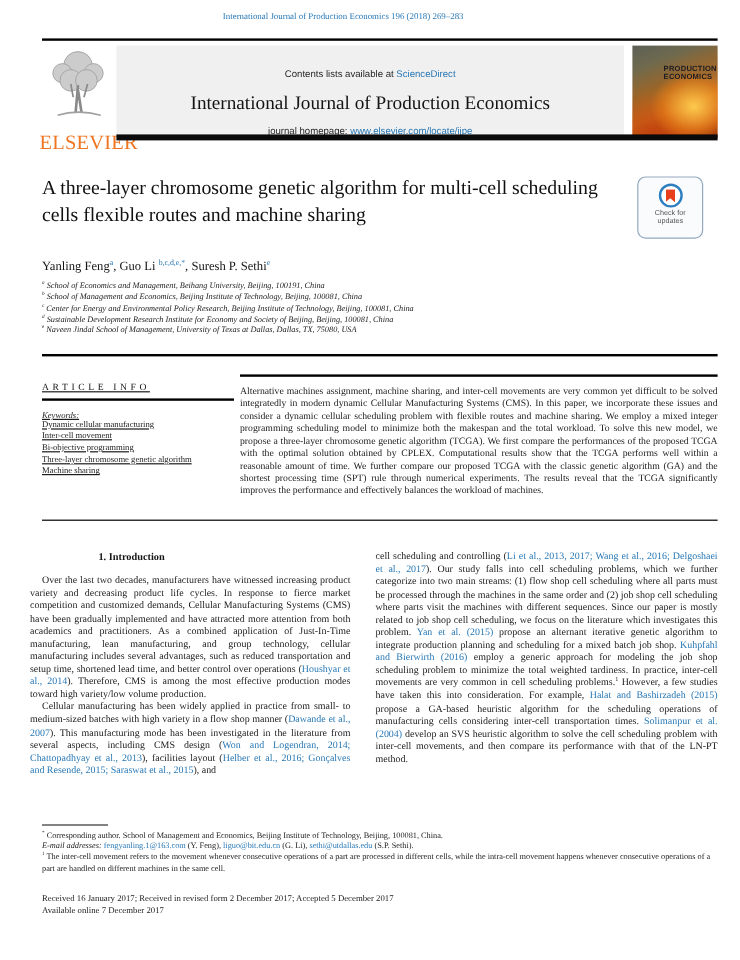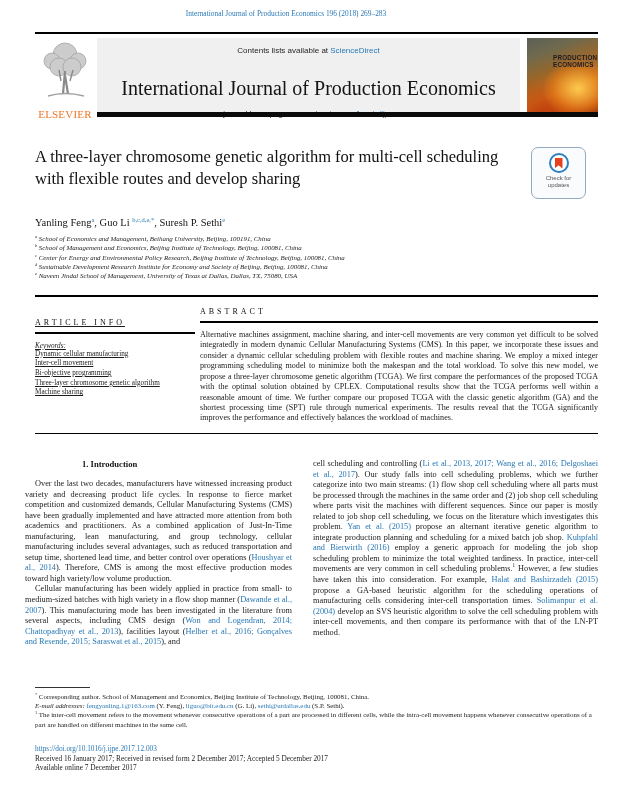--- a/index.html
+++ b/index.html
@@ -11,26 +11,26 @@
   .sup { vertical-align:super; font-size:0.62em; line-height:0; }
   .i { font-style:italic; }
   .sans { font-family:"Liberation Sans", sans-serif; }
 
   .running-head { top:9px; left:0; width:572px; text-align:center;
                   font-size:7.4px; color:#2878b5; }
   .rule { background:#000; }
   .rule-top { top:32px; left:35px; width:563px; height:1.6px; }
 
   .logo-block { left:33px; top:39px; width:64px; height:86px; text-align:center; }
-  .logo-word { font-size:11px; color:#ee7623; letter-spacing:.2px; margin-top:1px; }
+  .logo-word { font-size:17px; color:#ee7623; letter-spacing:.2px; margin-top:1px; }
 
   .banner { left:97px; top:38px; width:423px; height:74px; background:#f0f0f0;
             text-align:center; }
-  .banner-contents { padding-top:8px; font-size:8px; color:#262626; }
-  .banner-journal { margin-top:22px; font-size:20px; color:#141414; }
+  .banner-contents { padding-top:19px; font-size:8px; color:#262626; }
+  .banner-journal { margin-top:12px; font-size:16px; color:#141414; }
   .banner-home { margin-top:9px; font-size:8px; color:#262626; }
 
   .cover { left:527px; top:38px; width:71px; height:77px;
     background:
       radial-gradient(ellipse 46px 38px at 72% 66%, rgba(255,206,80,.95), rgba(235,130,25,.55) 55%, rgba(0,0,0,0) 78%),
       radial-gradient(ellipse 60px 50px at 25% 98%, rgba(190,60,12,.85), rgba(0,0,0,0) 72%),
       radial-gradient(ellipse 40px 26px at 85% 30%, rgba(150,110,60,.5), rgba(0,0,0,0) 75%),
       linear-gradient(158deg, #5d6057 0%, #6f6a4e 20%, #9c6527 42%, #d2721c 64%, #c24a0f 84%, #8f2f08 100%);
     overflow:hidden; }
   .cover-title { position:absolute; left:26px; top:16px; font-family:"Liberation Sans",sans-serif;
@@ -116,21 +116,21 @@
 
 <div class="abs cover">
   <div class="cover-title">
     <div>PRODUCTION</div>
     <div>ECONOMICS</div>
   </div>
 </div>
 
 <div class="abs header-bar"></div>
 
-<div class="abs article-title">A three-layer chromosome genetic algorithm for multi-cell scheduling with flexible routes and develop sharing</div>
+<div class="abs article-title">A three-layer chromosome genetic algorithm for multi-cell scheduling cells flexible routes and machine sharing</div>
 
 <div class="abs badge">
   <div class="badge-circle">
       <div class="badge-mark"></div>
     </div>
   <div class="badge-label">Check for updates</div>
 </div>
 
 <div class="abs authors"><span>Yanling Feng</span><span class="sup lnk">a</span><span>, Guo Li </span><span class="sup lnk">b,c,d,e,*</span><span>, Suresh P. Sethi</span><span class="sup lnk">e</span></div>
 
@@ -149,21 +149,20 @@
   <div class="head-rule"></div>
   <div class="kw-label">Keywords:</div>
   <div class="kw-item">Dynamic cellular manufacturing</div>
   <div class="kw-item">Inter-cell movement</div>
   <div class="kw-item">Bi-objective programming</div>
   <div class="kw-item">Three-layer chromosome genetic algorithm</div>
   <div class="kw-item">Machine sharing</div>
 </div>
 
 <div class="abs abs-col">
-  <div class="col-head">ABSTRACT</div>
   <div class="head-rule"></div>
   <div class="abstract-text">Alternative machines assignment, machine sharing, and inter-cell movements are very common yet difficult to be solved integratedly in modern dynamic Cellular Manufacturing Systems (CMS). In this paper, we incorporate these issues and consider a dynamic cellular scheduling problem with flexible routes and machine sharing. We employ a mixed integer programming scheduling model to minimize both the makespan and the total workload. To solve this new model, we propose a three-layer chromosome genetic algorithm (TCGA). We first compare the performances of the proposed TCGA with the optimal solution obtained by CPLEX. Computational results show that the TCGA performs well within a reasonable amount of time. We further compare our proposed TCGA with the classic genetic algorithm (GA) and the shortest processing time (SPT) rule through numerical experiments. The results reveal that the TCGA significantly improves the performance and effectively balances the workload of machines.</div>
 </div>
 
 <div class="abs rule rule-mid2"></div>
 
 <div class="abs sec-head">1. Introduction</div>
 
 <div class="abs col-left">
   <div class="bodytext indent"><span>Over the last two decades, manufacturers have witnessed increasing product variety and decreasing product life cycles. In response to fierce market competition and customized demands, Cellular Manufacturing Systems (CMS) have been gradually implemented and have attracted more attention from both academics and practitioners. As a combined application of Just-In-Time manufacturing, lean manufacturing, and group technology, cellular manufacturing includes several advantages, such as reduced transportation and setup time, shortened lead time, and better control over operations (</span><span class="lnk">Houshyar et al., 2014</span><span>). Therefore, CMS is among the most effective production modes toward high variety/low volume production.</span></div>
@@ -176,16 +175,15 @@
 
 <div class="abs fn-rule"></div>
 
 <div class="abs footnotes">
   <div><span class="sup">*</span><span> Corresponding author. School of Management and Economics, Beijing Institute of Technology, Beijing, 100081, China.</span></div>
   <div><span class="i">E-mail addresses: </span><span class="lnk">fengyanling.1@163.com</span><span> (Y. Feng), </span><span class="lnk">liguo@bit.edu.cn</span><span> (G. Li), </span><span class="lnk">sethi@utdallas.edu</span><span> (S.P. Sethi).</span></div>
   <div><span class="sup">1</span><span> The inter-cell movement refers to the movement whenever consecutive operations of a part are processed in different cells, while the intra-cell movement happens whenever consecutive operations of a part are handled on different machines in the same cell.</span></div>
 </div>
 
 <div class="abs bottom">
-  <div class="lnk">https://doi.org/10.1016/j.ijpe.2017.12.003</div>
   <div>Received 16 January 2017; Received in revised form 2 December 2017; Accepted 5 December 2017</div>
   <div>Available online 7 December 2017</div>
 </div>
 
 </body></html>

